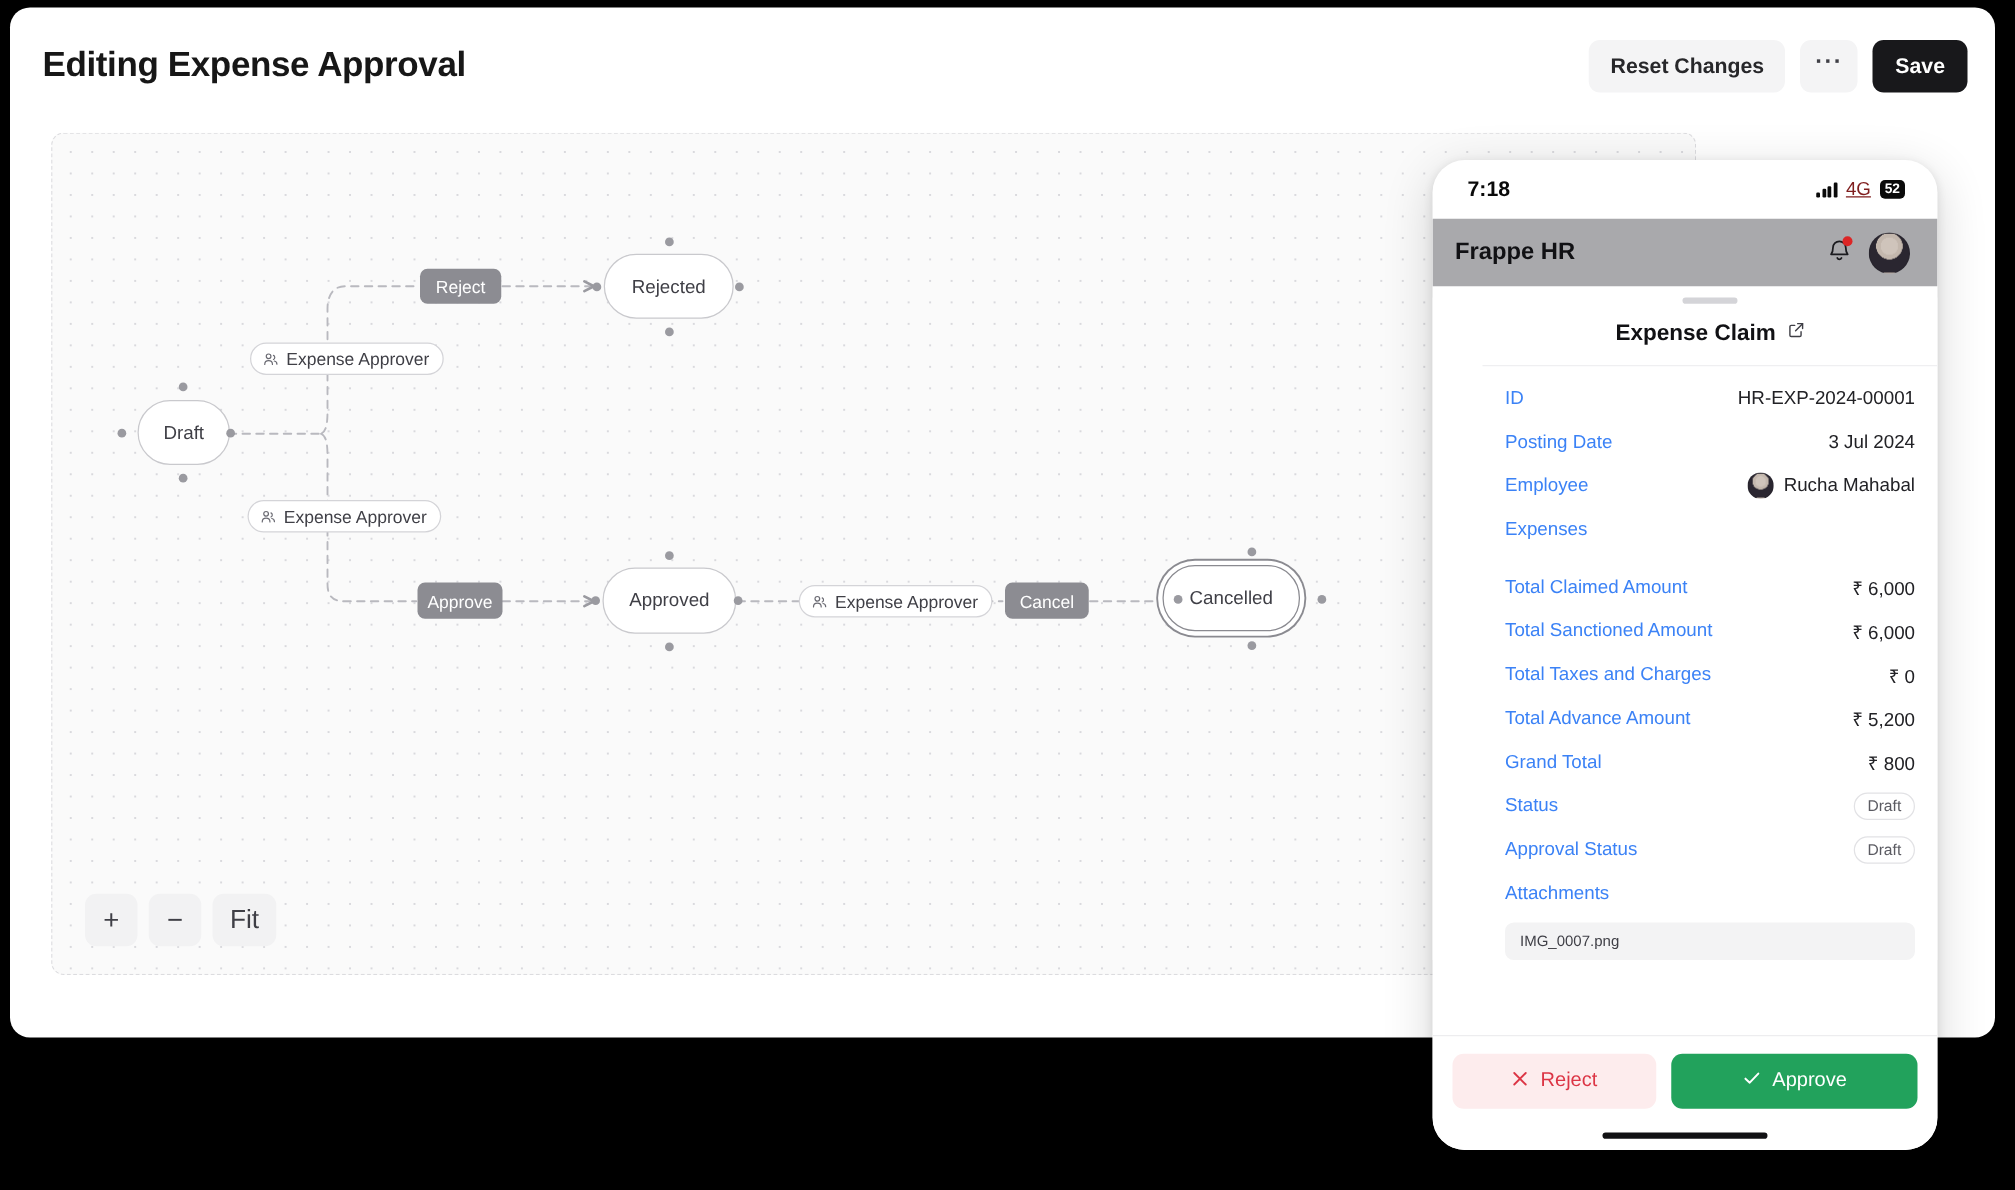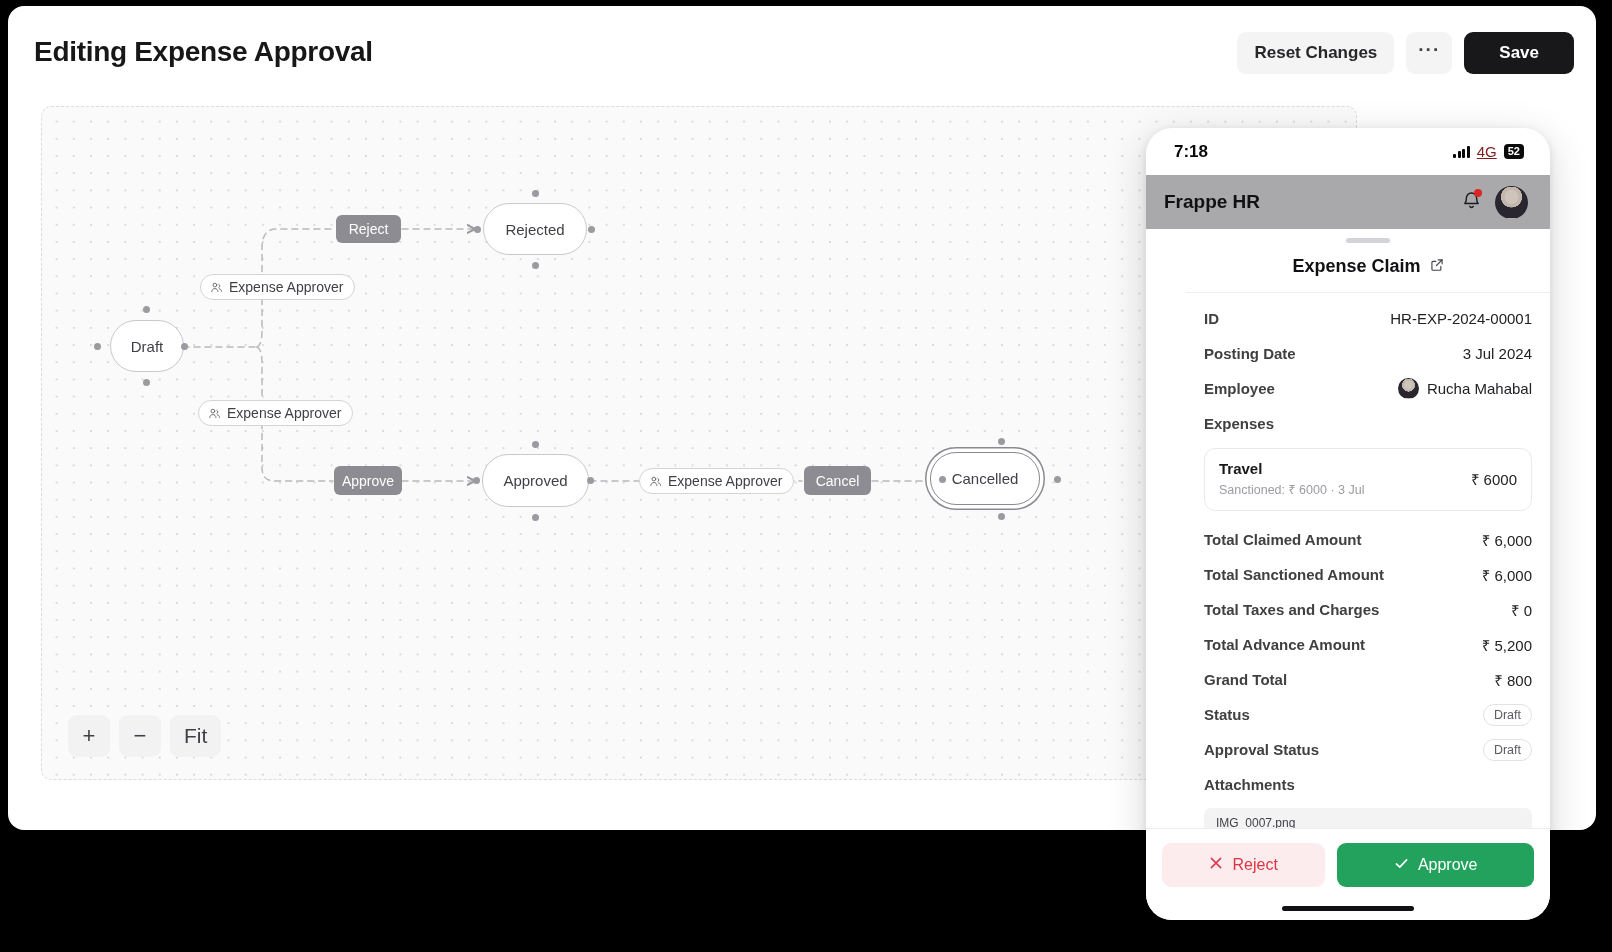--- a/index.html
+++ b/index.html
@@ -79,21 +79,21 @@
     height: 42px;
     width: 46px;
     letter-spacing: 1px;
     padding-bottom: 8px;
   }
   .btn-save {
     background: #18181b;
     color: #ffffff;
     font-size: 17px;
     height: 42px;
-    padding: 0 35px;
+    padding: 0 18px;
   }
 
   
   .canvas {
     position: absolute;
     left: 33px;
     top: 100px;
     width: 1314px;
     height: 672px;
     border: 1px dashed #dcdcdf;
@@ -261,21 +261,21 @@
     padding: 13px 0 15px;
     border-bottom: 1px solid #efeff1;
   }
   .sheet-title { font-size: 18px; font-weight: bold; color: #111114; }
 
   .field-list { padding: 8px 18px 0; }
   .field-row {
     display: flex; align-items: center; justify-content: space-between;
     height: 35px;
   }
-  .field-label { font-size: 15px; color: #404040; font-weight: bold; }
+  .field-label { font-size: 15px; color: #3b82f6; }
   .field-value { font-size: 15px; color: #222226; display: flex; align-items: center; gap: 8px; }
 
   .expense-card {
     margin: 7px 18px 0;
     border: 1px solid #eaeaec;
     border-radius: 11px;
     padding: 11px 14px 12px;
     display: flex; align-items: center; justify-content: space-between;
     box-sizing: border-box;
   }
@@ -528,27 +528,20 @@
             <span class="avatar sm"></span>
             <span>Rucha Mahabal</span>
           </span>
         </div>
 
         <div class="field-row">
           <span class="field-label">Expenses</span>
         </div>
       </div>
 
-      <div class="expense-card">
-        <span>
-          <div class="exp-name">Travel</div>
-          <div class="exp-sub">Sanctioned: ₹ 6000 · 3 Jul</div>
-        </span>
-        <span class="exp-amt">₹ 6000</span>
-      </div>
 
       <div class="field-list" style="padding-top:11px;">
         <div class="field-row">
           <span class="field-label">Total Claimed Amount</span>
           <span class="field-value">₹ 6,000</span>
         </div>
         <div class="field-row">
           <span class="field-label">Total Sanctioned Amount</span>
           <span class="field-value">₹ 6,000</span>
         </div>

